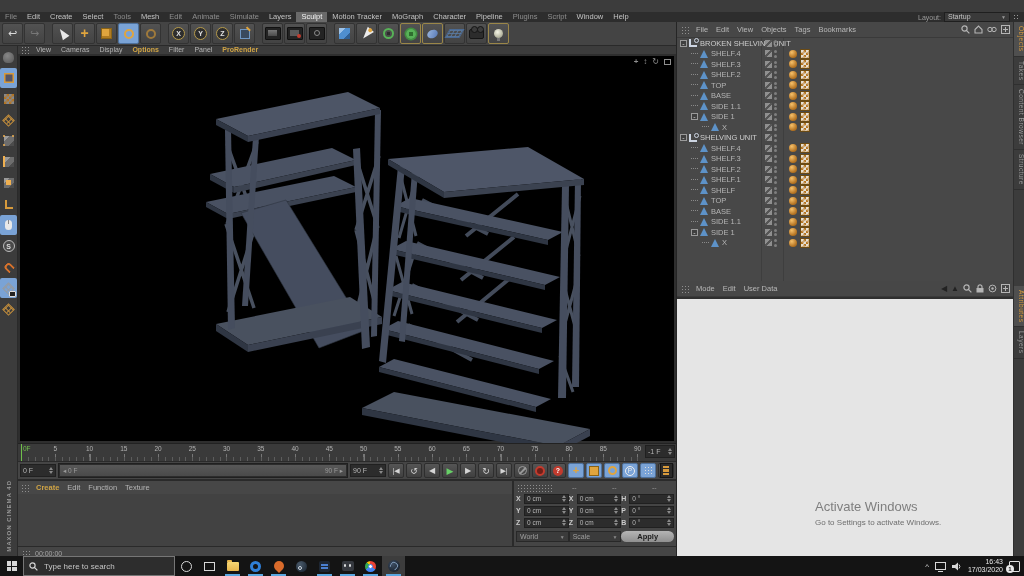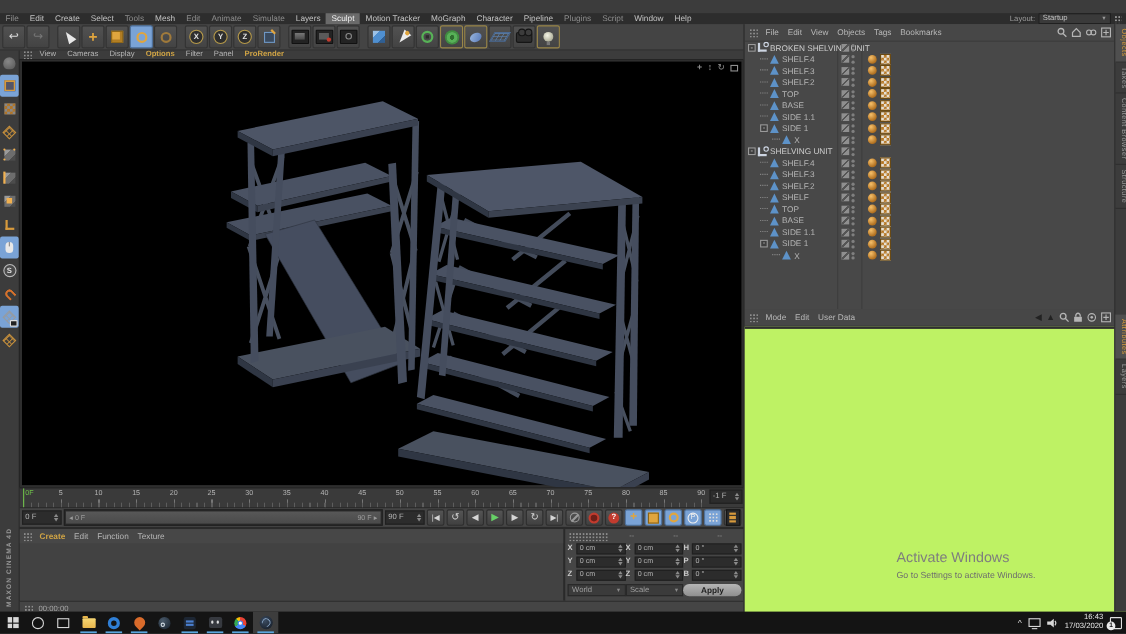--- a/index.html
+++ b/index.html
@@ -176,21 +176,21 @@
   .mesh-ico{width:0;height:0;border-left:4.5px solid transparent;border-right:4.5px solid transparent;border-bottom:8px solid #5d92c8;margin-right:3px;flex:none;}
   .vis-cluster{position:absolute;left:88px;display:flex;align-items:center;gap:2px;}
   .vis-chip{width:7px;height:7px;background:linear-gradient(135deg,transparent 42%,#555 42%,#555 58%,transparent 58%),#8f8f8f;}
   .vdots{display:flex;flex-direction:column;gap:1.5px;}
   .vdots i{width:3px;height:3px;border-radius:50%;background:#7f7f7f;}
   .tag-cluster{position:absolute;left:112px;display:flex;align-items:center;gap:3px;}
   .tag-phong{width:8px;height:8px;border-radius:50%;background:radial-gradient(circle at 35% 30%,#f6c06a,#b06f1f 70%);}
   .tag-uvw{width:8px;height:8px;background-color:#e6e0d4;
     background-image:linear-gradient(45deg,#b5741f 25%,transparent 25%,transparent 75%,#b5741f 75%),linear-gradient(45deg,#b5741f 25%,transparent 25%,transparent 75%,#b5741f 75%);
     background-size:5px 5px;background-position:0 0,2.5px 2.5px;border:0.5px solid #6a4a14;}
-  #am-body{position:relative;height:258px;background:#bef264;border-top:2px solid #2f2f2f;}
+  #am-body{position:relative;height:258px;background:#e5e5e5;border-top:2px solid #2f2f2f;}
   #watermark{position:absolute;left:138px;top:200px;color:#7e7e7e;}
   #watermark .w1{font-size:13px;}
   #watermark .w2{font-size:8px;color:#6e6e6e;margin-top:4px;}
   #side-tabs{position:absolute;right:0;top:0;bottom:0;width:11px;background:#3c3c3c;border-left:1px solid #2f2f2f;box-sizing:border-box;}
   .vtab{writing-mode:vertical-rl;font-size:6.5px;color:#9a9a9a;padding:4px 0;text-align:center;width:11px;box-sizing:border-box;
     border-bottom:1px solid #2f2f2f;letter-spacing:0.5px;}
   .vtab.active{background:#4f4f4f;color:#d79a3c;}
   
   #taskbar{position:absolute;left:0;top:556px;width:1024px;height:20px;background:#141414;display:flex;align-items:stretch;}
   .tb-ico{width:23px;display:flex;align-items:center;justify-content:center;position:relative;}
@@ -962,20 +962,37 @@
             </span>
             <span class="tag-cluster">
               <span class="tag-phong"></span>
               <span class="tag-uvw"></span>
             </span>
           </div>
           <div class="om-row">
             <span style="width: 14px; flex: 0 0 auto;"></span>
             <span class="branch"></span>
             <span class="mesh-ico"></span>
+            <span class="lbl">SHELF.1</span>
+            <span class="vis-cluster">
+              <span class="vis-chip"></span>
+              <span class="vdots">
+                <i></i>
+                <i></i>
+              </span>
+            </span>
+            <span class="tag-cluster">
+              <span class="tag-phong"></span>
+              <span class="tag-uvw"></span>
+            </span>
+          </div>
+          <div class="om-row">
+            <span style="width: 14px; flex: 0 0 auto;"></span>
+            <span class="branch"></span>
+            <span class="mesh-ico"></span>
             <span class="lbl">SHELF</span>
             <span class="vis-cluster">
               <span class="vis-chip"></span>
               <span class="vdots">
                 <i></i>
                 <i></i>
               </span>
             </span>
             <span class="tag-cluster">
               <span class="tag-phong"></span>
@@ -1117,20 +1134,27 @@
 
   <div id="taskbar">
     <div class="tb-ico">
       <span class="winlogo">
           <i></i>
           <i></i>
           <i></i>
           <i></i>
         </span>
     </div>
+    <div id="search-box">
+      <svg width="9" height="9">
+          <circle cx="3.5" cy="3.5" r="2.6" fill="none" stroke="#d5d5d5" stroke-width="1.2"></circle>
+          <line x1="5.6" y1="5.6" x2="8.4" y2="8.4" stroke="#d5d5d5" stroke-width="1.2"></line>
+        </svg>
+      <input type="text" placeholder="Type here to search" style="">
+    </div>
     <div class="tb-ico">
         <span class="cortana"></span>
       </div>
     <div class="tb-ico">
         <span class="taskview"></span>
       </div>
     <div class="tb-ico running">
         <span class="folder"></span>
       </div>
     <div class="tb-ico running">

